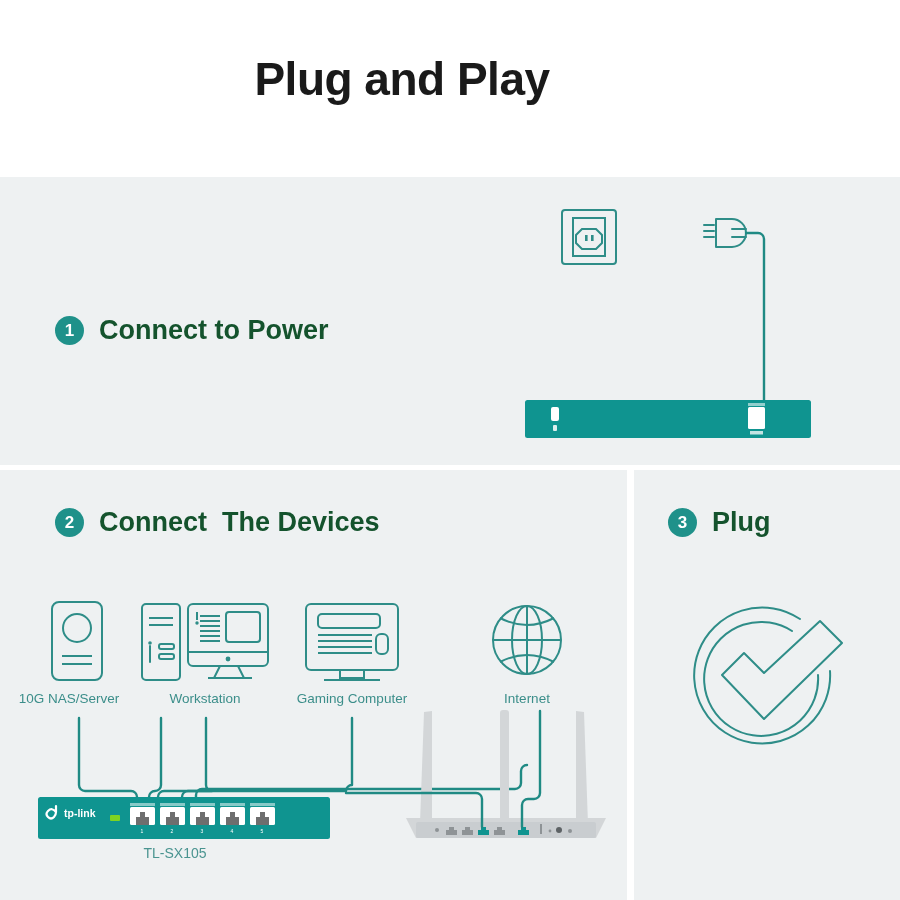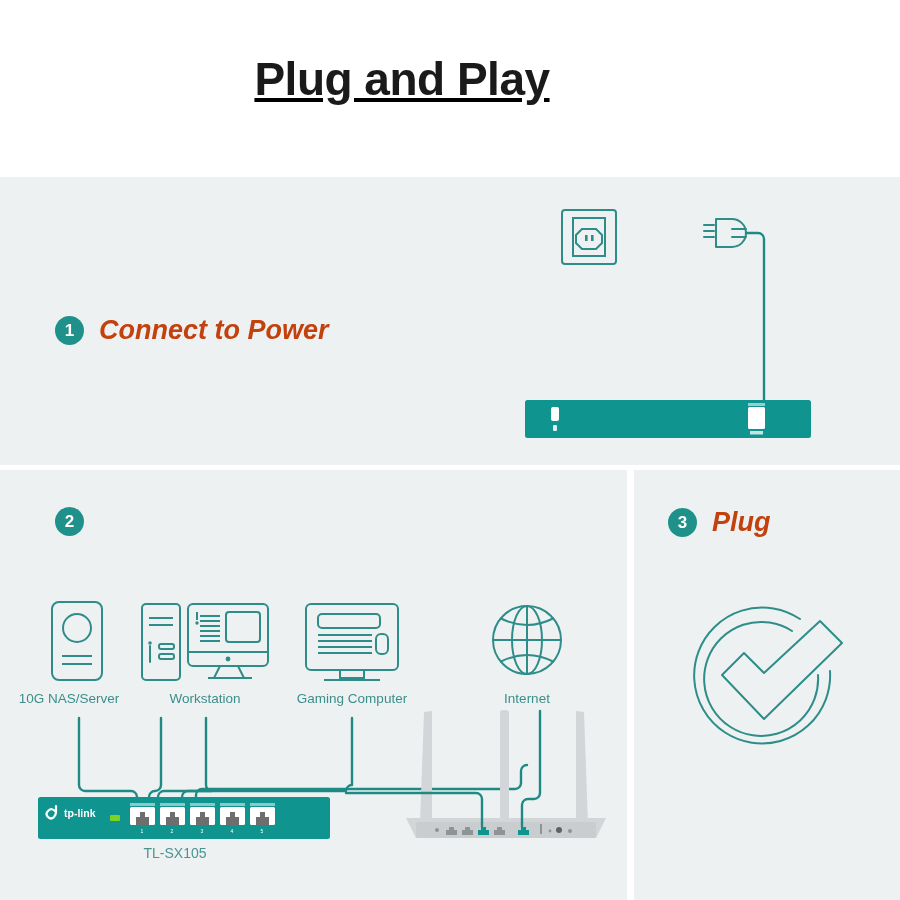--- a/index.html
+++ b/index.html
@@ -8,21 +8,21 @@
     background:#ffffff;
     font-family:"Liberation Sans","DejaVu Sans",sans-serif;
     overflow:hidden;position:relative;
   }
   .page{position:absolute;inset:0;}
 
   
   .header{
     position:absolute;left:0;top:0;width:804px;height:175px;
     background:#ffffff;
-    display:flex;align-items:center;justify-content:center;text-decoration:underline;
+    display:flex;align-items:center;justify-content:center;
   }
   .title{
     font-size:46px;font-weight:700;color:#1a1a1a;
     letter-spacing:-0.5px;margin:0;padding-bottom:18px;
     white-space:pre;
   }
 
   
   .panel{position:absolute;background:#eef1f2;}
   #panel-step1{left:0;top:177px;width:900px;height:288px;}
@@ -33,21 +33,21 @@
   .step-head{position:absolute;display:flex;align-items:center;}
   .badge{
     width:29px;height:29px;border-radius:50%;
     background:#1f918a;color:#ffffff;
     font-size:17px;font-weight:700;
     display:flex;align-items:center;justify-content:center;
     flex:0 0 auto;line-height:1;
   }
   .step-title{
     margin-left:15px;font-size:27px;font-weight:700;
-    color:#c2410c;letter-spacing:0px;white-space:pre;font-style:italic;
+    color:#14532d;letter-spacing:0px;white-space:pre;
   }
   #head-1{left:55px;top:315px;}
   #head-2{left:55px;top:507px;}
   #head-3{left:668px;top:507px;}
 
   
   .art{position:absolute;}
   #art-power{left:520px;top:195px;}
   #art-devices{left:10px;top:590px;}
   #art-enjoy{left:680px;top:595px;}
@@ -79,20 +79,21 @@
   <div class="panel" id="panel-step2"></div>
   <div class="panel" id="panel-step3"></div>
 
   <div class="step-head" id="head-1">
     <div class="badge">1</div>
     <div class="step-title">Connect to Power</div>
   </div>
 
   <div class="step-head" id="head-2">
     <div class="badge">2</div>
+    <div class="step-title">Connect  The Devices</div>
   </div>
 
   <div class="step-head" id="head-3">
     <div class="badge">3</div>
     <div class="step-title">Plug</div>
   </div>
 
   <svg class="art" id="art-power" width="330" height="250" viewBox="0 0 330 250">
 
     <g>

